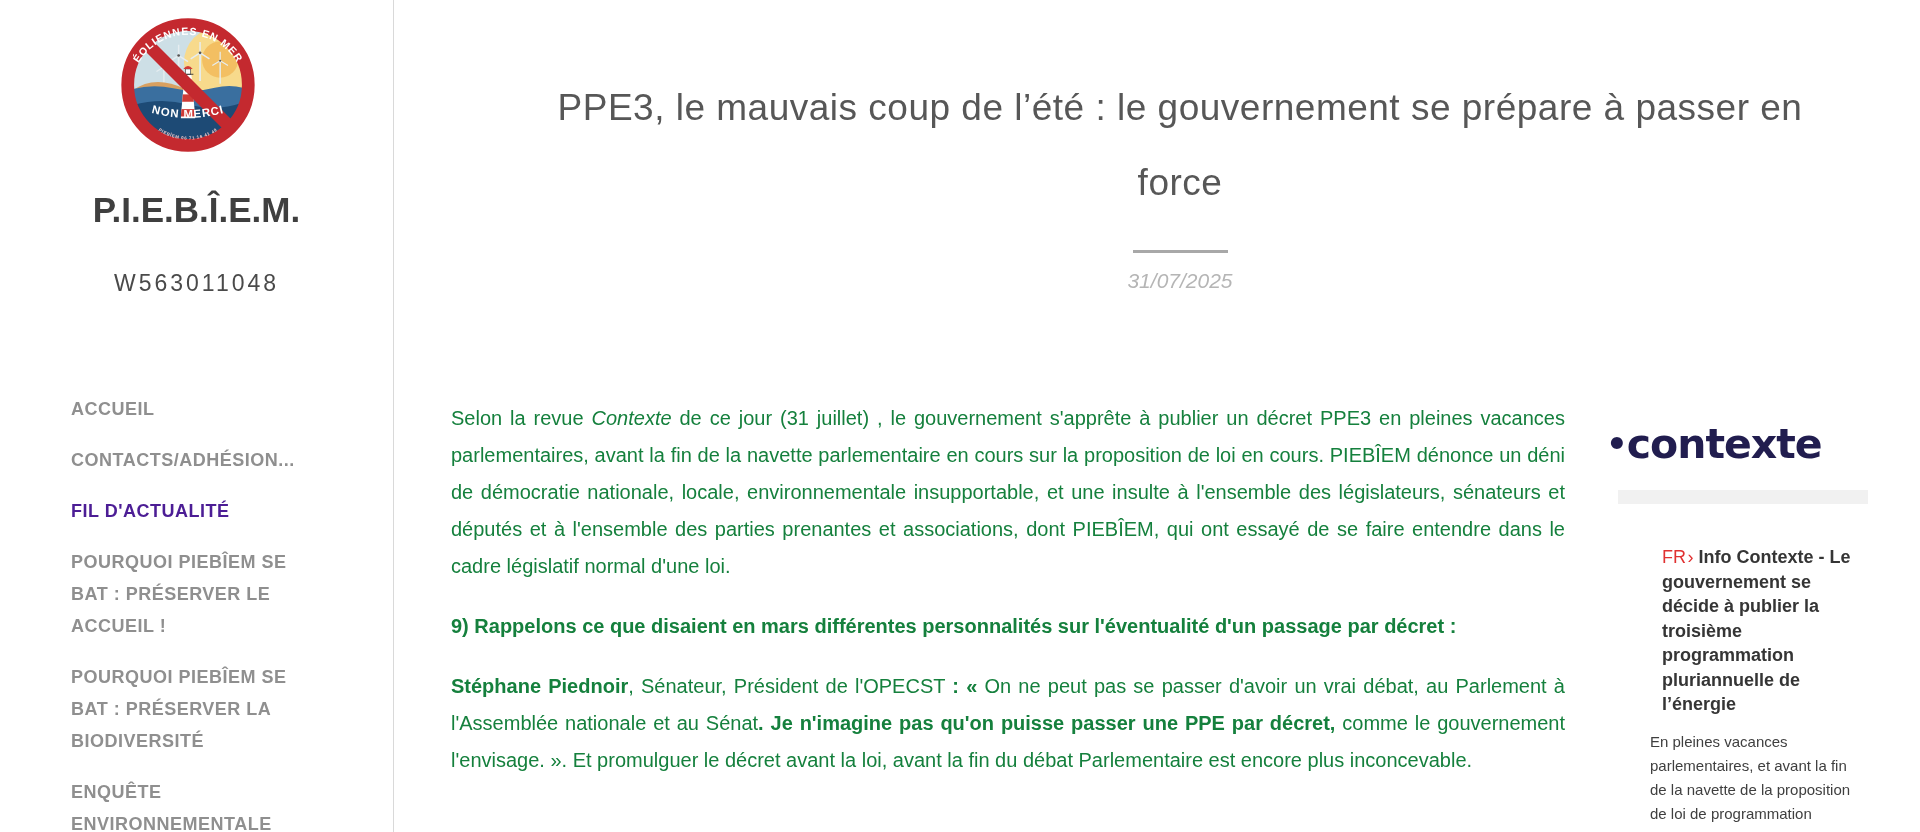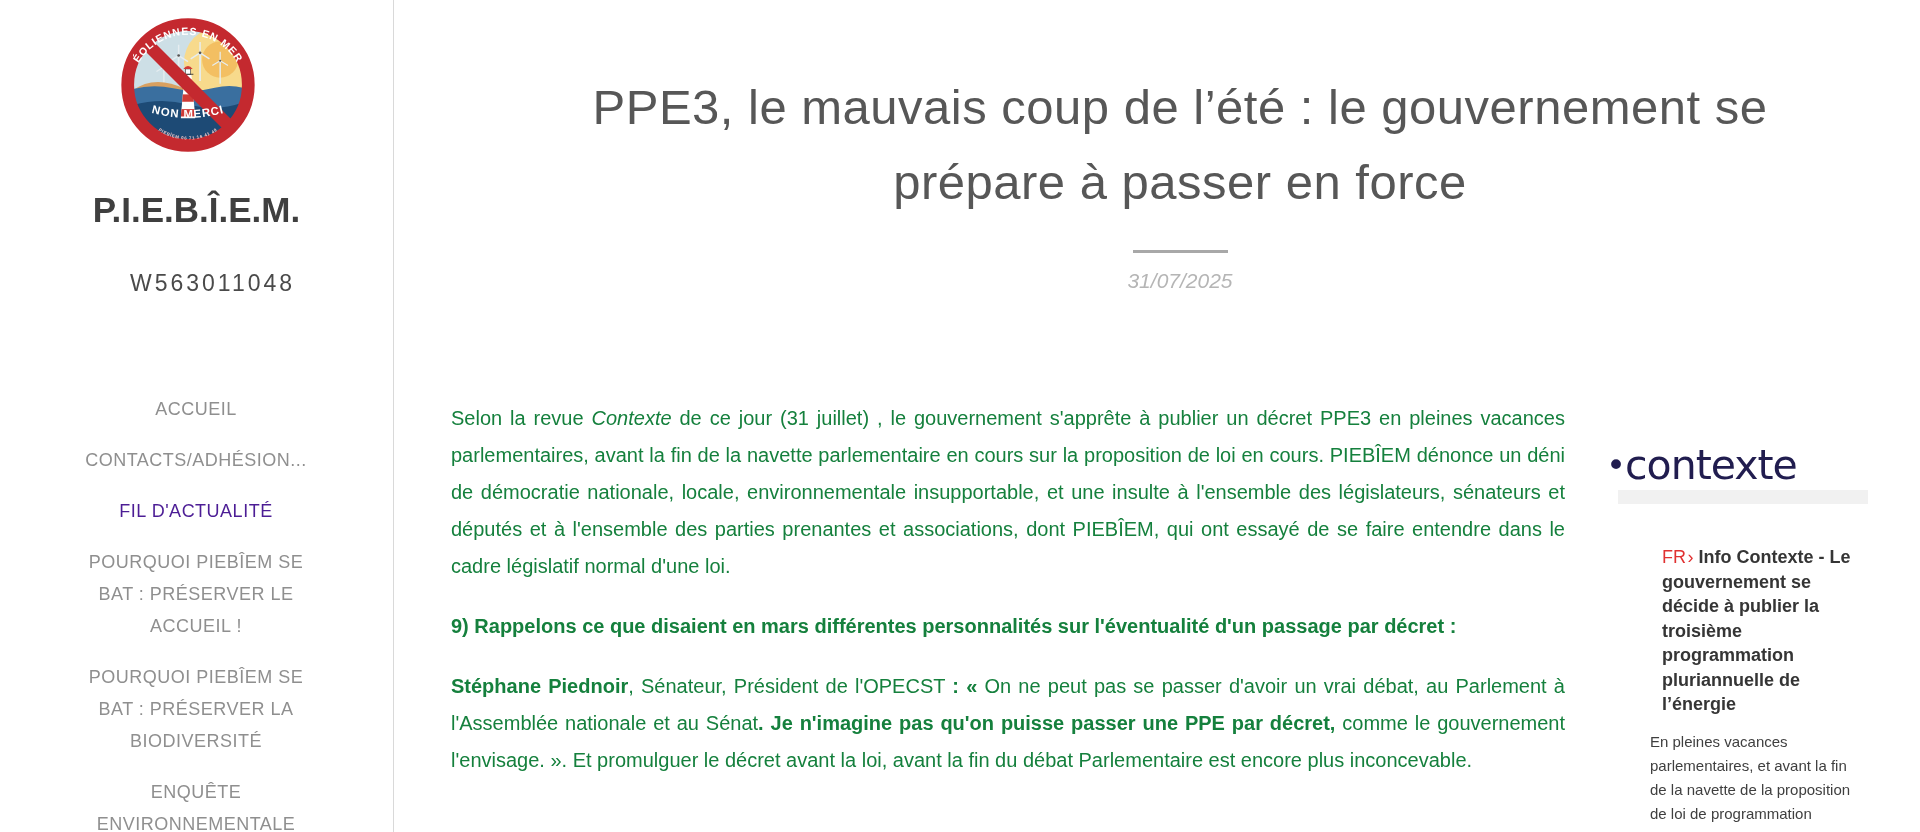--- a/index.html
+++ b/index.html
@@ -6,43 +6,43 @@
   body{font-family:"Liberation Sans", sans-serif;}
   .page{position:relative;width:1920px;height:832px;background:#fff;overflow:hidden;}
 
   
   .sidebar{position:absolute;left:0;top:0;width:393px;height:832px;background:#fff;}
   .vline{position:absolute;left:393px;top:0;width:1px;height:832px;background:#d9d9d9;}
   .logo{position:absolute;left:121px;top:18px;width:134px;height:134px;}
   .org-name{position:absolute;left:0;top:190px;width:393px;text-align:center;
             font-size:35px;font-weight:700;color:#3f3f3f;letter-spacing:0px;}
   .org-number{position:absolute;left:0;top:270px;width:393px;text-align:center;
-            font-size:23px;font-weight:400;color:#4a4a4a;letter-spacing:3px;margin-left:16px;}
+            font-size:23px;font-weight:400;color:#4a4a4a;letter-spacing:3px;}
   .menu{position:absolute;left:71px;top:393px;width:250px;display:flex;flex-direction:column;gap:19px;}
-  .menu a{display:block;text-align:center;font-size:18px;line-height:32px;letter-spacing:.5px;
-          color:#8f8f8f;text-decoration:none;cursor:pointer;}
+  .menu a{display:block;text-align:left;font-size:18px;line-height:32px;letter-spacing:.5px;
+          color:#8f8f8f;text-decoration:none;cursor:pointer;font-weight:bold;}
   .menu a.active{color:#4c1d95;}
 
   
   .article-head{position:absolute;left:440px;top:70px;width:1480px;text-align:center;}
-  .article-title{margin:0 auto;max-width:1280px;font-size:49px;line-height:75px;font-weight:400;
+  .article-title{margin:0 auto;max-width:1280px;font-size:37px;line-height:75px;font-weight:400;
                  color:#575757;letter-spacing:.5px;}
   .title-divider{width:95px;height:3px;background:#a8a8a8;margin:30px auto 0 auto;}
   .article-date{margin-top:16px;font-size:21px;font-style:italic;color:#b5b5b5;}
 
   .article-body{position:absolute;left:451px;top:400px;width:1114px;
                 font-size:20px;line-height:37px;color:#15803d;text-align:justify;}
   .article-body p{margin:0 0 23px 0;}
   .bld{font-weight:700;}
   .itl{font-style:italic;}
   .bi{font-weight:700;}
 
   
   .ctx-logo{position:absolute;left:1606px;top:420px;font-family:"DejaVu Sans", sans-serif;
-            font-weight:400;font-size:41px;color:#211d4f;letter-spacing:-1px;cursor:pointer;margin-top:21px;}
+            font-weight:700;font-size:41px;color:#211d4f;letter-spacing:-1px;cursor:pointer;}
   .ctx-logo .dot{font-size:34px;vertical-align:2px;}
   .ctx-bar{position:absolute;left:1618px;top:490px;width:250px;height:14px;background:#f1f1f1;}
   .ctx-card{position:absolute;left:1650px;top:533px;width:216px;}
   .ctx-headline{margin:12px;font-size:18px;line-height:24.5px;font-weight:700;color:#353535;cursor:pointer;}
   .ctx-lang{color:#e03131;font-weight:400;}
   .ctx-chev{color:#e03131;font-weight:400;}
   .ctx-excerpt{margin:13px 0 12px 0;font-size:15px;line-height:24px;font-weight:400;color:#3f3f3f;}
 </style>
 </head>
 <body>

